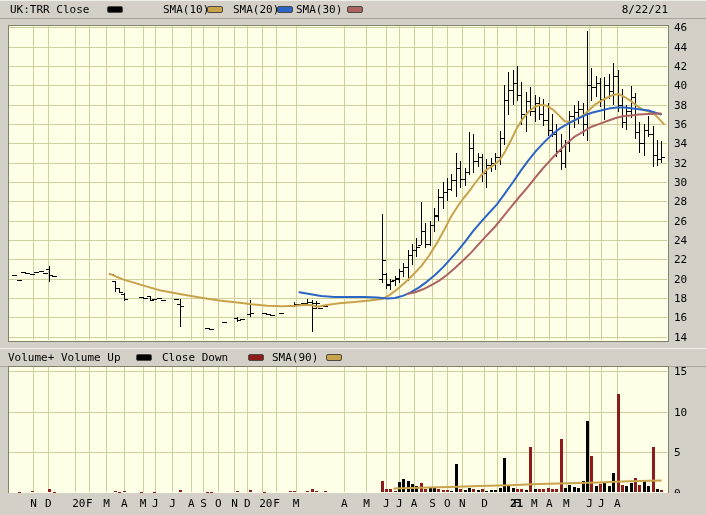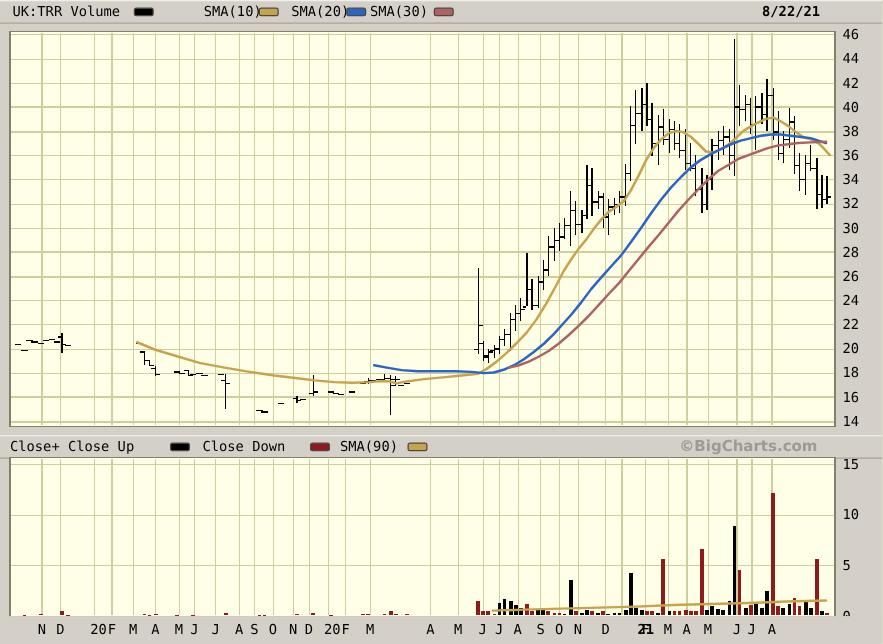--- a/index.html
+++ b/index.html
@@ -2,34 +2,34 @@
 <html><head>
 <meta charset="utf-8">
 <style>
   html,body{margin:0;padding:0;background:#d4d0c8;}
   #screen{position:relative;width:706px;height:515px;background:#d4d0c8;overflow:hidden;
           font-family:"DejaVu Sans Mono",monospace;font-size:11px;color:#000;}
   .strip{position:absolute;left:0;width:706px;height:17px;background:#d4d0c8;
          border-top:1px solid #efefe9;border-bottom:1px solid #a8a49c;}
   .strip span.lbl{position:absolute;top:2px;white-space:pre;}
   .swatch{position:absolute;top:5px;width:14px;height:5px;border:1px solid #4a4a42;border-radius:2px;}
-  #date-label{position:absolute;top:2px;right:50px;font-weight:bold;}
+  #date-label{position:absolute;top:2px;right:38px;}
   #watermark{position:absolute;top:1px;right:52px;font-family:"DejaVu Sans",sans-serif;
              font-weight:bold;font-size:12px;color:#9a9a96;}
   svg{position:absolute;left:0;top:0;}
   .xlabel{position:absolute;top:4px;white-space:pre;}
   #xaxis{position:absolute;left:0;top:493px;width:706px;height:22px;background:#d4d0c8;}
 </style>
 </head>
 <body>
 
 <div id="screen">
 
   <div class="strip" style="top:0;">
-    <span class="lbl" style="left:10px;">UK:TRR Volume</span>
+    <span class="lbl" style="left:10px;">UK:TRR Close</span>
     <span class="swatch" style="left: 107px; background: rgb(0, 0, 0);" id="sw-price"></span>
     <span class="lbl" style="left:163px;">SMA(10)</span>
     <span class="swatch" style="left: 207px; background: rgb(201, 162, 76);" id="sw-sma10"></span>
     <span class="lbl" style="left:233px;">SMA(20)</span>
     <span class="swatch" style="left: 277px; background: rgb(42, 100, 196);" id="sw-sma20"></span>
     <span class="lbl" style="left:296px;">SMA(30)</span>
     <span class="swatch" style="left: 347px; background: rgb(173, 99, 97);" id="sw-sma30"></span>
     <span id="date-label">8/22/21</span>
   </div>
 
@@ -362,27 +362,26 @@
       <rect x="658" y="141" width="3" height="1" fill="#000000" shape-rendering="crispEdges"></rect>
       <rect x="661" y="123" width="1" height="22" fill="#000000" shape-rendering="crispEdges"></rect>
       <rect x="658" y="141" width="3" height="1" fill="#000000" shape-rendering="crispEdges"></rect>
       <rect x="662" y="139" width="3" height="1" fill="#000000" shape-rendering="crispEdges"></rect>
       <polyline points="109.7,255.8 123.6,261.6 142.9,267.4 159.5,272.3 179.6,276.1 199.7,279.5 219.4,282.4 239.5,284.8 251.7,286.3 267.4,287.7 282.3,288.2 295.4,287.7 305.5,286.8 311.6,287.2 317.3,288.7 325.1,287.2 339.1,285.3 354.4,283.9 369.3,282.4 382.4,281.0 389.4,277.1 397.3,271.3 405.1,264.5 413.0,256.8 421.3,248.1 429.2,237.5 437.0,224.9 444.9,210.4 451.0,198.8 457.1,189.2 463.3,180.5 468.9,173.7 475.1,165.0 481.2,157.3 486.9,151.5 493.0,147.6 499.1,142.8 504.8,134.1 510.9,122.5 517.0,109.9 523.1,100.3 528.8,93.5 534.9,88.7 541.1,86.7 546.7,87.7 552.9,91.6 559.0,97.4 564.7,103.2 570.8,104.1 576.9,101.2 583.0,97.4 588.7,92.5 594.8,86.7 600.9,82.9 606.6,80.0 612.7,77.1 618.9,76.1 624.5,79.0 630.7,82.9 636.8,87.7 642.5,91.6 648.6,93.5 654.7,96.4 658.6,100.3 663.9,106.1" fill="none" stroke="#c9a24c" stroke-width="2" stroke-linejoin="round" stroke-linecap="round"></polyline>
       <polyline points="299.4,274.2 309.4,276.1 321.2,278.1 334.3,279.0 349.2,279.0 364.5,279.0 377.2,279.5 387.2,280.5 395.1,280.0 403.4,277.6 411.2,274.2 419.1,269.4 427.0,263.6 435.3,256.8 443.2,249.1 451.0,240.4 457.1,233.6 465.0,223.9 472.9,213.3 481.2,203.7 489.0,195.0 496.9,186.3 504.8,175.6 513.1,164.0 521.0,152.4 528.8,141.8 536.7,132.1 545.0,123.4 552.9,115.7 560.7,109.9 569.0,105.1 576.9,101.2 584.8,97.4 592.6,94.5 600.9,92.5 608.8,90.6 616.7,89.6 624.5,89.6 632.8,90.6 640.7,91.6 648.6,92.5 654.7,94.5 660.8,96.4" fill="none" stroke="#2a64c4" stroke-width="2" stroke-linejoin="round" stroke-linecap="round"></polyline>
       <polyline points="407.3,276.1 415.2,274.2 423.0,271.3 430.9,267.4 439.2,262.6 447.1,256.8 455.0,250.0 463.3,242.3 471.1,234.6 479.0,225.9 486.9,217.2 495.2,208.5 503.0,198.8 510.9,189.2 518.8,179.5 527.1,169.8 534.9,160.2 542.8,150.5 550.7,141.8 559.0,133.1 566.8,125.4 574.7,118.6 583.0,113.8 590.9,109.0 598.8,106.1 606.6,103.2 614.9,100.3 622.8,98.3 630.7,97.4 638.5,96.4 648.6,95.9 660.8,95.4" fill="none" stroke="#ad6361" stroke-width="2" stroke-linejoin="round" stroke-linecap="round"></polyline>
     </svg>
 
   <div class="strip" style="top:348px;">
-    <span class="lbl" style="left:8px;">Close+ Close Up</span>
+    <span class="lbl" style="left:8px;">Volume+ Volume Up</span>
     <span class="swatch" style="left: 136px; background: rgb(0, 0, 0);" id="sw-up"></span>
     <span class="lbl" style="left:162px;">Close Down</span>
     <span class="swatch" style="left: 248px; background: rgb(142, 27, 27);" id="sw-down"></span>
     <span class="lbl" style="left:272px;">SMA(90)</span>
     <span class="swatch" style="left: 326px; background: rgb(201, 162, 76);" id="sw-sma50"></span>
-    <span id="watermark">©BigCharts.com</span>
   </div>
 
   <svg id="vol-svg" width="706" height="128" style="top:365px;">
       <rect x="8" y="1" width="660" height="127" fill="#ffffe8" stroke="#82826b" shape-rendering="crispEdges"></rect>
       <line x1="33.5" y1="2" x2="33.5" y2="127" stroke="#cfcf9e" shape-rendering="crispEdges"></line>
       <line x1="48.5" y1="2" x2="48.5" y2="127" stroke="#cfcf9e" shape-rendering="crispEdges"></line>
       <line x1="75.5" y1="2" x2="75.5" y2="127" stroke="#cfcf9e" shape-rendering="crispEdges"></line>
       <line x1="89.5" y1="2" x2="89.5" y2="127" stroke="#cfcf9e" shape-rendering="crispEdges"></line>
       <line x1="106.5" y1="2" x2="106.5" y2="127" stroke="#cfcf9e" shape-rendering="crispEdges"></line>
       <line x1="124.5" y1="2" x2="124.5" y2="127" stroke="#cfcf9e" shape-rendering="crispEdges"></line>

